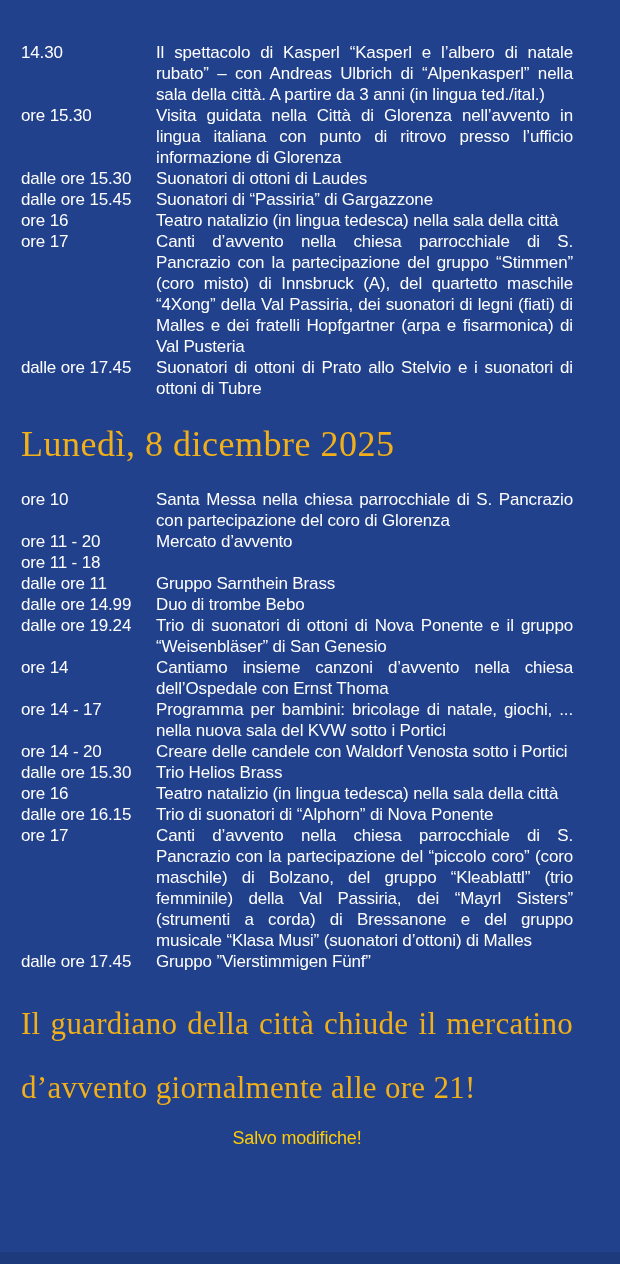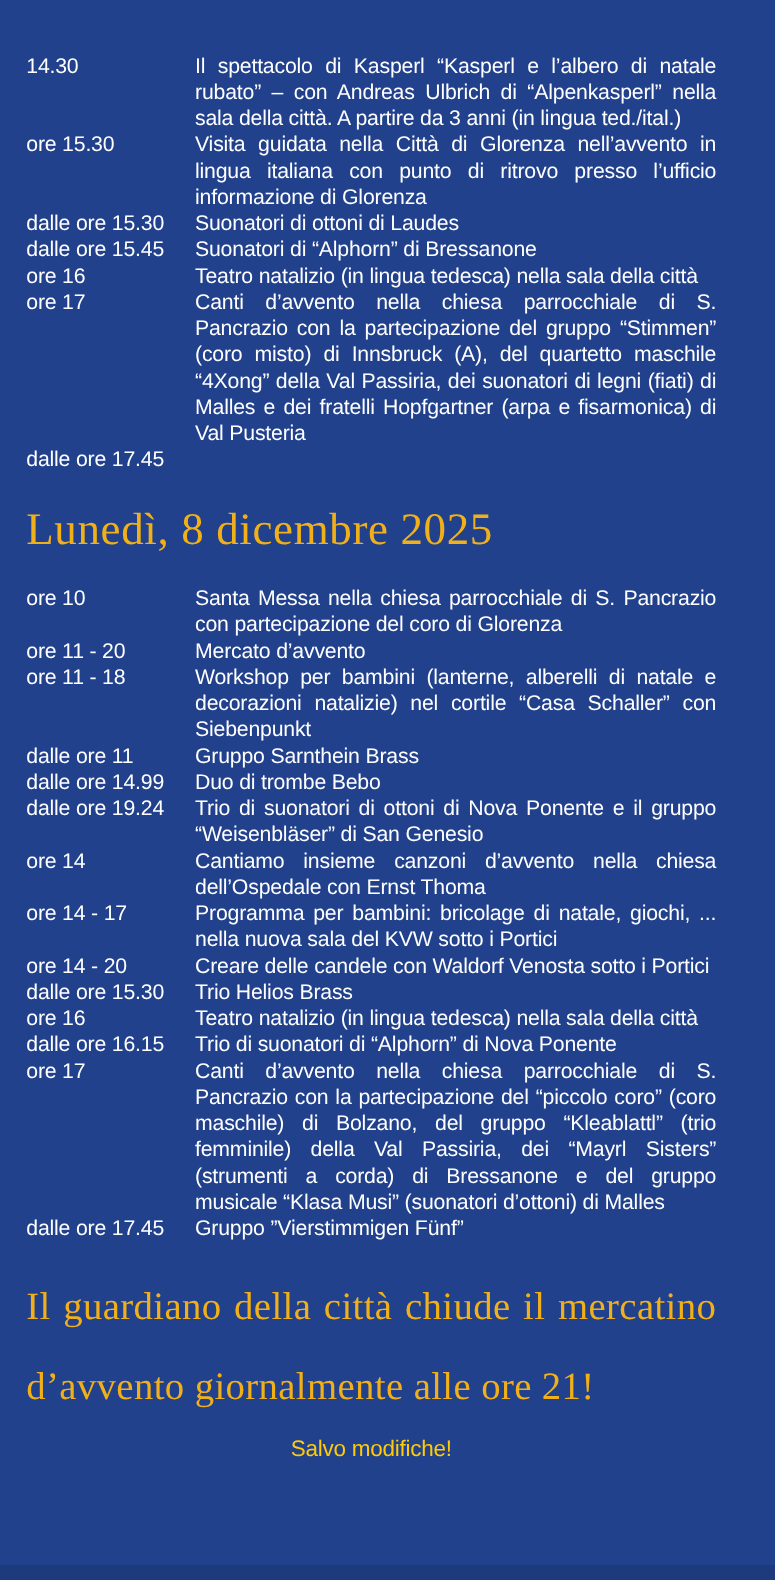--- a/index.html
+++ b/index.html
@@ -82,49 +82,49 @@
           <div class="row">
             <span class="time">ore 15.30</span>
             <span class="desc">Visita guidata nella Città di Glorenza nell’avvento in lingua italiana con punto di ritrovo presso l’ufficio informazione di Glorenza</span>
           </div>
           <div class="row">
             <span class="time">dalle ore 15.30</span>
             <span class="desc">Suonatori di ottoni di Laudes</span>
           </div>
           <div class="row">
             <span class="time">dalle ore 15.45</span>
-            <span class="desc">Suonatori di “Alphorn” di Bressanone</span>
+            <span class="desc">Suonatori di “Passiria” di Gargazzone</span>
           </div>
           <div class="row">
             <span class="time">ore 16</span>
             <span class="desc">Teatro natalizio (in lingua tedesca) nella sala della città</span>
           </div>
           <div class="row">
             <span class="time">ore 17</span>
             <span class="desc">Canti d’avvento nella chiesa parrocchiale di S. Pancrazio con la partecipazione del gruppo “Stimmen” (coro misto) di Innsbruck (A), del quartetto maschile “4Xong” della Val Passiria, dei suonatori di legni (fiati) di Malles e dei fratelli Hopfgartner (arpa e fisarmonica) di Val Pusteria</span>
           </div>
           <div class="row">
             <span class="time">dalle ore 17.45</span>
+            <span class="desc">Suonatori di ottoni di Prato allo Stelvio e i suonatori di ottoni di Tubre</span>
           </div>
         </div>
       </section>
       <section>
         <h2 class="section-heading">Lunedì, 8 dicembre 2025</h2>
         <div class="rows">
           <div class="row">
             <span class="time">ore 10</span>
             <span class="desc">Santa Messa nella chiesa parrocchiale di S. Pancrazio con partecipazione del coro di Glorenza</span>
           </div>
           <div class="row">
             <span class="time">ore 11 - 20</span>
             <span class="desc">Mercato d’avvento</span>
           </div>
           <div class="row">
             <span class="time">ore 11 - 18</span>
-            <span class="desc">Workshop per bambini (lanterne, alberelli di natale e decorazioni natalizie) nel cortile “Casa Schaller” con Siebenpunkt</span>
           </div>
           <div class="row">
             <span class="time">dalle ore 11</span>
             <span class="desc">Gruppo Sarnthein Brass</span>
           </div>
           <div class="row">
             <span class="time">dalle ore 14.99</span>
             <span class="desc">Duo di trombe Bebo</span>
           </div>
           <div class="row">

